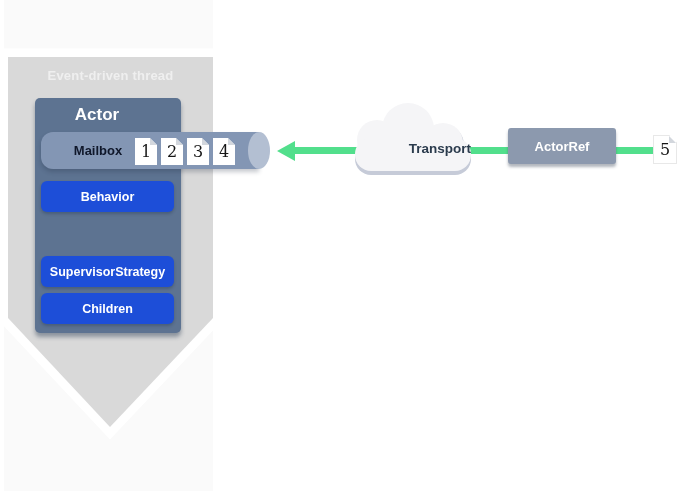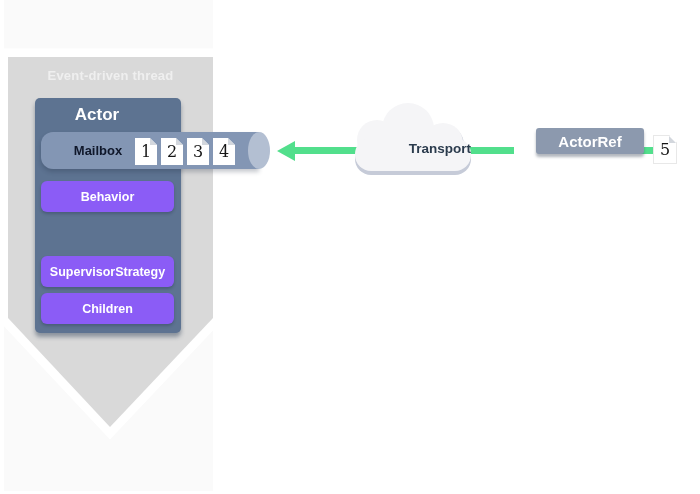--- a/index.html
+++ b/index.html
@@ -56,21 +56,21 @@
     content:"";position:absolute;right:0;top:0;width:7px;height:7px;
     background:#d3d7dd;clip-path:polygon(0 0,0 100%,100% 100%);
   }
   .tile-1{left:135px}.tile-2{left:161px}.tile-3{left:187px}.tile-4{left:213px}
   .tile-5{
     left:653px;top:135px;width:24px;height:29px;
     border:1px solid #e8e8e8;box-sizing:border-box;
   }
   
   .row{
-    position:absolute;left:41px;width:133px;height:31px;background:#8b5cf6;
+    position:absolute;left:41px;width:133px;height:31px;background:#1d4ed8;
     border-radius:6px;color:#ffffff;font-size:12.5px;font-weight:bold;
     display:flex;align-items:center;justify-content:center;
     box-shadow:0 2px 3px rgba(30,45,65,.3);
   }
   .row-behavior{top:181px}.row-state{top:219px}
   .row-supervisor{top:256px}.row-children{top:293px}
   
   .gline{position:absolute;top:147px;height:7px;background:#52df8c;z-index:4;}
   .gline-1{left:290px;width:80px;}
   .gline-2{left:466px;width:48px;}
@@ -81,24 +81,24 @@
     border-right:18px solid #52df8c;
   }
   
   .cloud-svg{position:absolute;left:345px;top:95px;z-index:5;}
   .transport-label{
     position:absolute;left:355px;top:141px;width:116px;text-align:right;
     color:#2b3b4d;font-size:13.5px;font-weight:bold;z-index:6;
   }
   
   .actorref-box{
-    position:absolute;left:536px;top:128px;width:108px;height:26px;
+    position:absolute;left:508px;top:128px;width:108px;height:36px;
     background:#8c99ae;border-radius:3px;z-index:5;
     display:flex;align-items:center;justify-content:center;
-    color:#ffffff;font-size:15px;font-weight:bold;
+    color:#ffffff;font-size:13px;font-weight:bold;
     box-shadow:0 3px 3px rgba(60,72,90,.4);
   }
   .tile-wrap5{z-index:6;}
 </style>
 </head>
 <body>
 
 <div class="canvas">
 
   <div class="light-col"></div>

